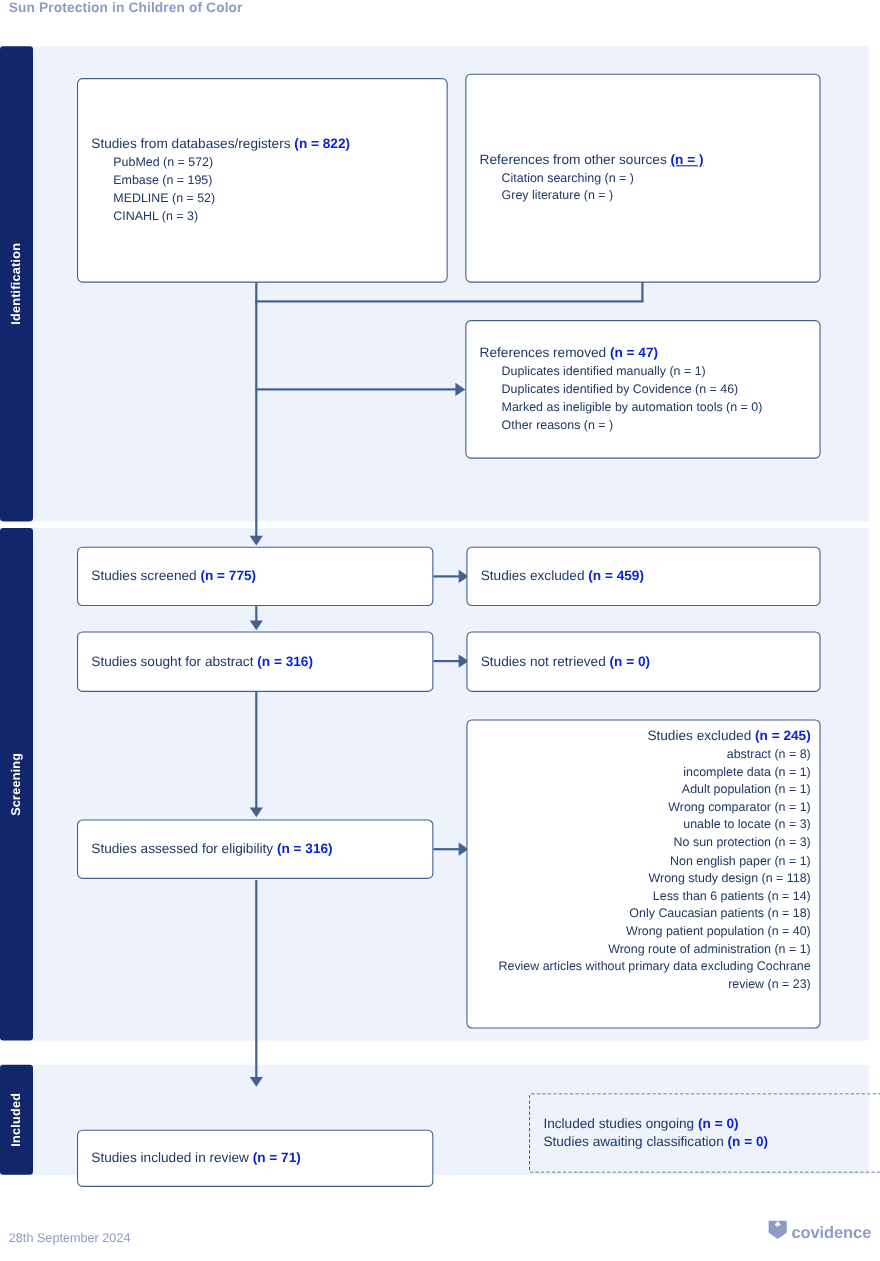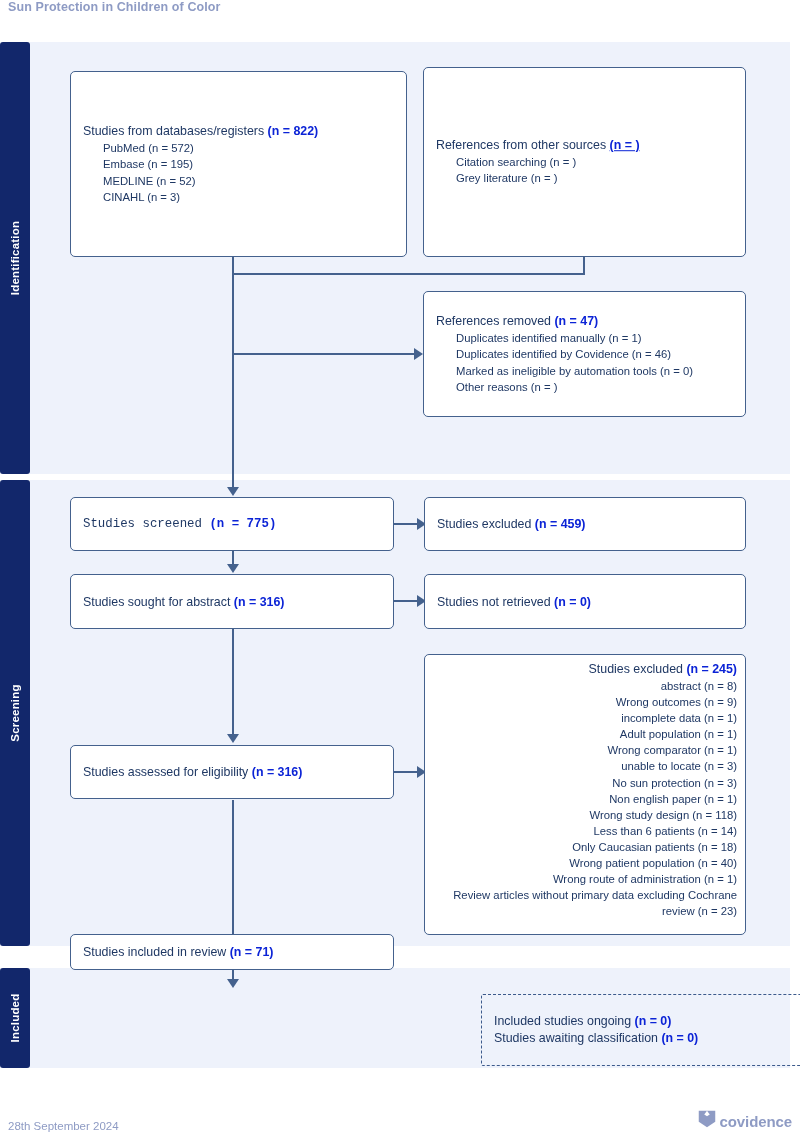--- a/index.html
+++ b/index.html
@@ -229,21 +229,21 @@
       </div>
       <ul class="sub">
         <li>Duplicates identified manually (n = 1)</li>
         <li>Duplicates identified by Covidence (n = 46)</li>
         <li>Marked as ineligible by automation tools (n = 0)</li>
         <li>Other reasons (n = )</li>
       </ul>
     </div>
   </div>
 
-  <div class="pbox vcenter" style="left:70px; top:497px; width:324px; height:54px;font-family:Liberation Mono, monospace;">
+  <div class="pbox vcenter" style="left:70px; top:497px; width:324px; height:54px;">
     <div class="inner">
       <div class="hdr">
         <span>Studies screened</span>
         <span class="n">(n = 775)</span>
       </div>
     </div>
   </div>
 
   <div class="pbox vcenter" style="left:424px; top:497px; width:322px; height:54px;">
     <div class="inner">
@@ -282,38 +282,37 @@
   </div>
 
   <div class="pbox" style="left:424px; top:654px; width:322px; height:281px;text-align:right;">
     <div class="inner" style="top:6px;">
       <div class="hdr">
         <span>Studies excluded</span>
         <span class="n">(n = 245)</span>
       </div>
       <ul class="sub tight">
         <li>abstract (n = 8)</li>
-        <li>Wrong outcomes (n = 9)</li>
         <li>incomplete data (n = 1)</li>
         <li>Adult population (n = 1)</li>
         <li>Wrong comparator (n = 1)</li>
         <li>unable to locate (n = 3)</li>
         <li>No sun protection (n = 3)</li>
         <li>Non english paper (n = 1)</li>
         <li>Wrong study design (n = 118)</li>
         <li>Less than 6 patients (n = 14)</li>
         <li>Only Caucasian patients (n = 18)</li>
         <li>Wrong patient population (n = 40)</li>
         <li>Wrong route of administration (n = 1)</li>
         <li class="wrap" style="margin-left:-12px;">Review articles without primary data excluding Cochrane review (n = 23)</li>
       </ul>
     </div>
   </div>
 
-  <div class="pbox vcenter" style="left:70px; top:934px; width:324px; height:36px;">
+  <div class="pbox vcenter" style="left:70px; top:1027px; width:324px; height:52px;">
     <div class="inner">
       <div class="hdr">
         <span>Studies included in review</span>
         <span class="n">(n = 71)</span>
       </div>
     </div>
   </div>
 
   <div class="pbox dashed vcenter" style="left:481px; top:994px; width:341px; height:72px;">
     <div class="inner">

